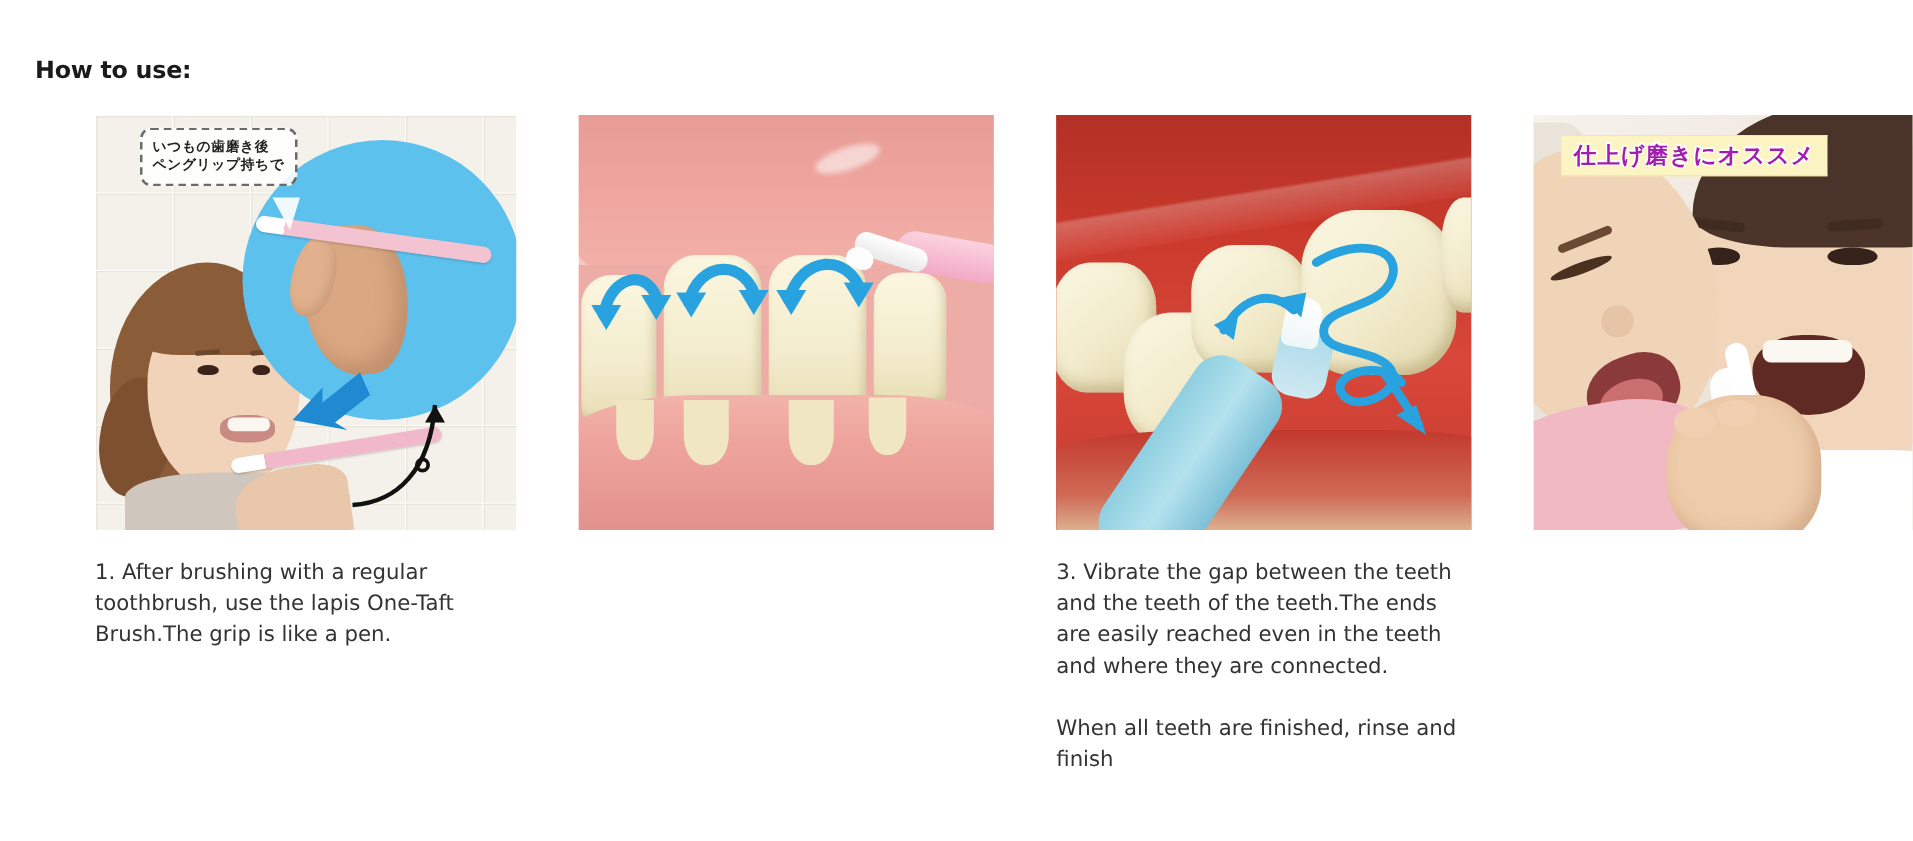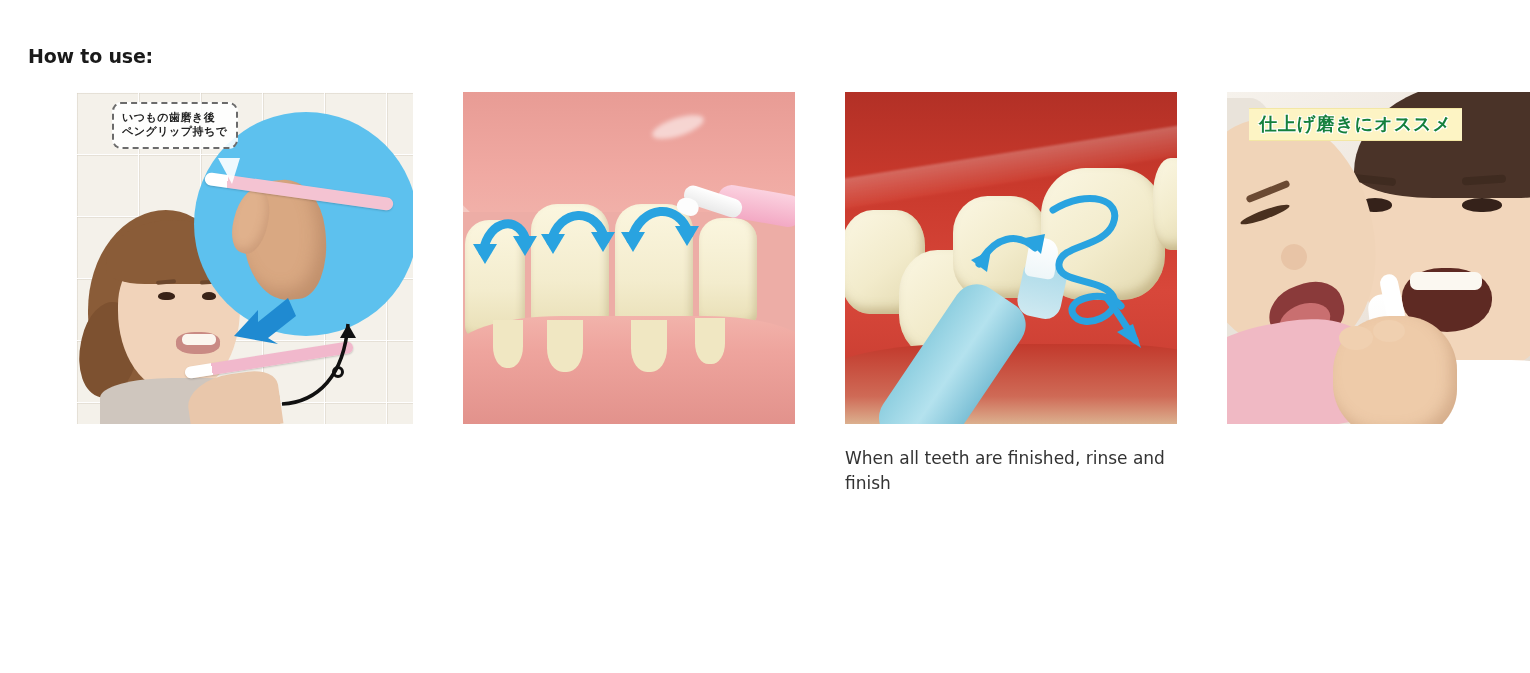--- a/index.html
+++ b/index.html
@@ -346,21 +346,21 @@
   }
   .p4 .banner {
     position: absolute; left: 22px; top: 16px;
     padding: 3px 10px 4px 10px;
     background: #fdf4c4;
     border-top: 1px solid #f3e7a4;
     border-bottom: 1px solid #f3e7a4;
     font-size: 18px;
     font-weight: bold;
     letter-spacing: 1px;
-    color: #15803d;
+    color: #a21caf;
     text-shadow: 1px 1px 0 #ffffff, -1px 1px 0 #ffffff, 1px -1px 0 #ffffff, -1px -1px 0 #ffffff;
     z-index: 6;
     white-space: nowrap;
   }
   .p4 .mom-head {
     position: absolute; left: -34px; top: 24px;
     width: 180px; height: 238px;
     background: #f0d4b8;
     border-radius: 48% 46% 44% 50% / 46% 50% 50% 44%;
     transform: rotate(-14deg);
@@ -525,20 +525,23 @@
 ペングリップ持ちで</div>
 
       <svg class="arrow-blue" width="74" height="70" viewBox="0 0 74 70">
         <path d="M6 44 L30 18 L30 30 L60 6 L68 24 L40 46 L50 52 Z" fill="#1f8ad1"></path>
       </svg>
       <svg class="curve-arrow" width="96" height="130" viewBox="0 0 96 130">
         <path d="M8 124 C 44 122, 70 96, 74 44" stroke="#111" stroke-width="3.5" fill="none"></path>
         <path d="M74 44 L66 58 L82 58 Z" fill="#111"></path>
         <circle cx="64" cy="92" r="4.5" fill="none" stroke="#111" stroke-width="3"></circle>
       </svg>
+    </div>
+    <div class="caption">
+      <p>1. After brushing with a regular toothbrush, use the lapis One-Taft Brush.The grip is like a pen.</p>
     </div>
   </div>
 
   <div class="panel wide">
     <div class="photo p2">
       <div class="gum-top"></div>
       <div class="mid"></div>
       <div class="hilite"></div>
       <div class="tooth t1"></div>
       <div class="tooth t2"></div>
@@ -600,20 +603,21 @@
                    C 212 192, 258 186, 268 204 C 278 222, 238 240, 228 222
                    C 220 206, 262 196, 276 214"></path>
           <path d="M262 206 C 274 222, 282 236, 290 248"></path>
         </g>
         <g fill="#29a3e0">
           <path d="M296 256 L272 240 L288 232 Z"></path>
         </g>
       </svg>
     </div>
     <div class="caption">
+      <p>3. Vibrate the gap between the teeth and the teeth of the teeth.The ends are easily reached even in the teeth and where they are connected.</p>
       <p>When all teeth are finished, rinse and finish</p>
     </div>
   </div>
 
   <div class="panel">
     <div class="photo p4">
       <div class="bg"></div>
 
       <div class="kid-head"></div>
       <div class="kid-hair"></div>

